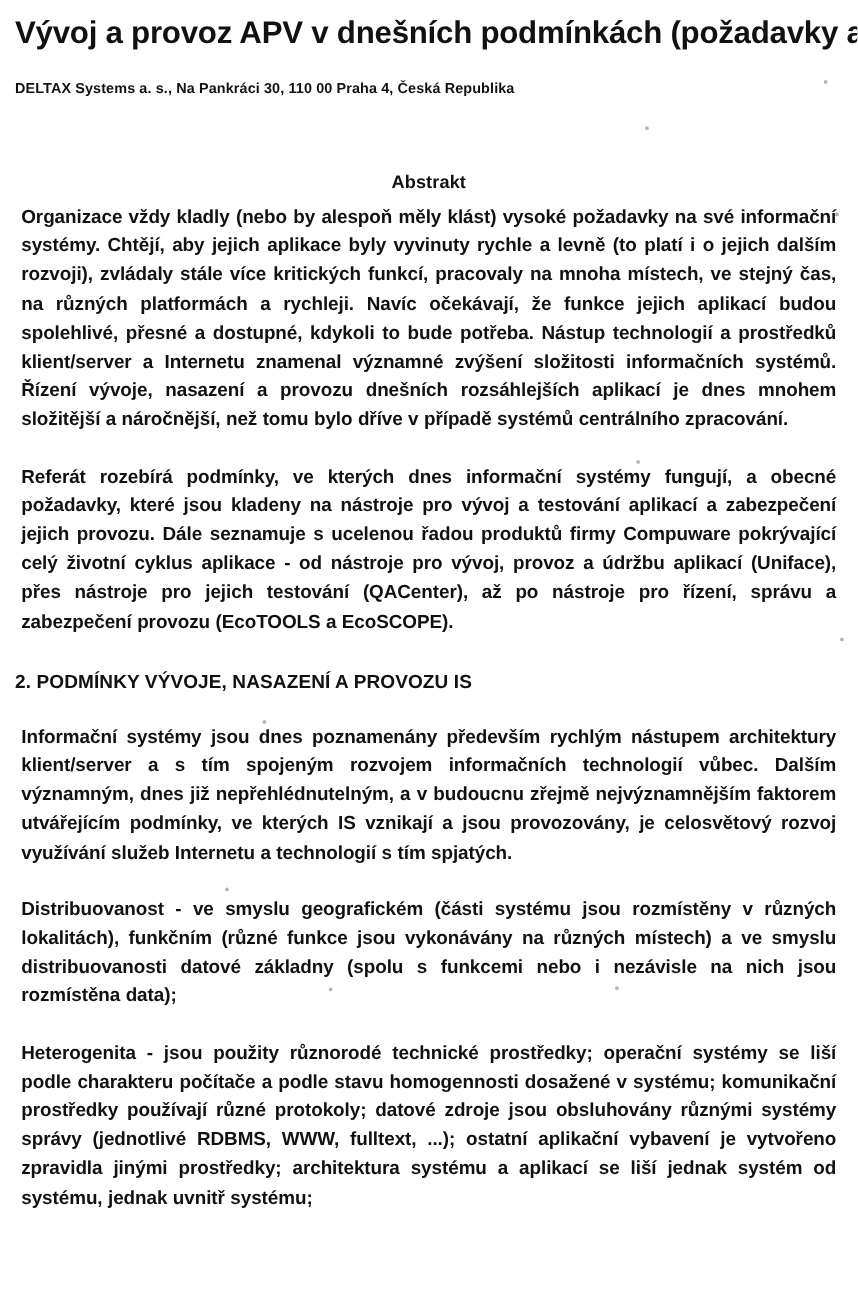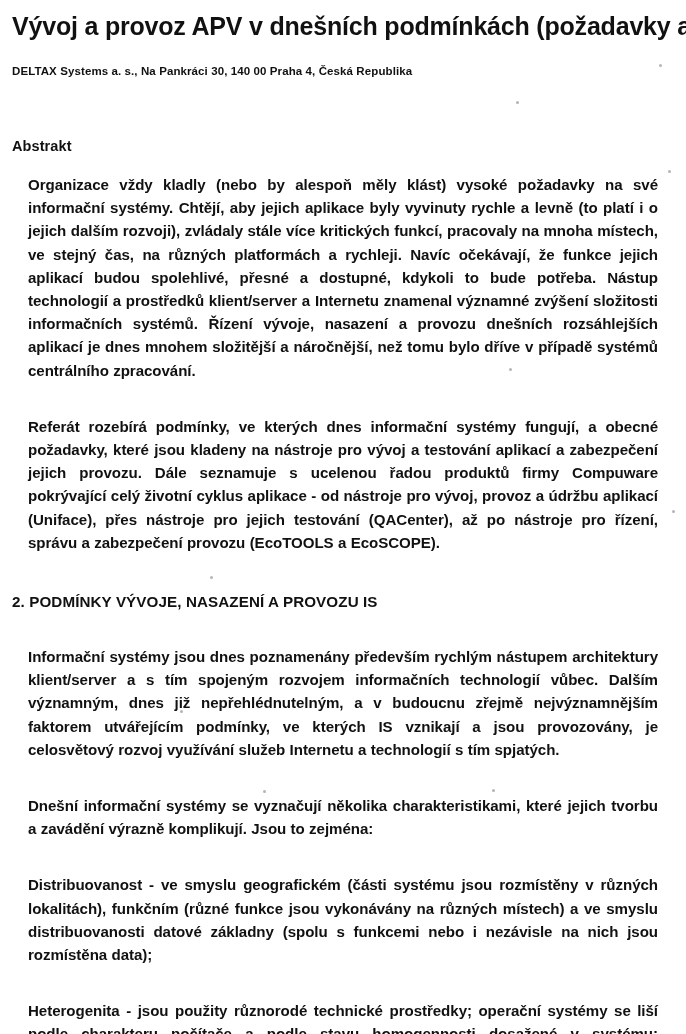--- a/index.html
+++ b/index.html
@@ -58,27 +58,28 @@
     letter-spacing: 0.1px;
   }
 
   .abstract-heading {
     font-size: 14.5px;
     font-weight: bold;
     line-height: 19px;
     margin: 0;
     padding-top: 58px;
     letter-spacing: 0.1px;
+    text-align: center;
   }
 
   .body-par {
     font-size: 15.1px;
     font-weight: bold;
     line-height: 23.2px;
-    margin: 16px;
+    margin: 5px;
     text-align: justify;
     letter-spacing: -0.05px;
     word-spacing: 0.2px;
   }
   .body-par.tight {
     padding-top: 1px;
   }
   .gap-par {
     padding-top: 17px;
   }
@@ -105,33 +106,32 @@
 </style>
 </head>
 <body>
 
 <div class="page">
   <div class="inner">
 
     <h1 class="doc-title">Vývoj a provoz APV v dnešních podmínkách (požadavky a nástroje)</h1>
 
 
-    <p class="affiliation">DELTAX Systems a. s., Na Pankráci 30, 140 00  Praha 4, Česká Republika</p>
+    <p class="affiliation">DELTAX Systems a. s., Na Pankráci 30, 110 00  Praha 4, Česká Republika</p>
 
     <h2 class="abstract-heading">Abstrakt</h2>
 
     <p class="body-par tight">Organizace vždy kladly (nebo by alespoň měly klást) vysoké požadavky na své informační systémy. Chtějí, aby jejich aplikace byly vyvinuty rychle a levně (to platí i o jejich dalším rozvoji), zvládaly stále více kritických funkcí, pracovaly na mnoha místech, ve stejný čas, na různých platformách a rychleji. Navíc očekávají, že funkce jejich aplikací budou spolehlivé, přesné a dostupné, kdykoli to bude potřeba. Nástup technologií a prostředků klient/server a Internetu znamenal významné zvýšení složitosti informačních systémů. Řízení vývoje, nasazení a provozu dnešních rozsáhlejších aplikací je dnes mnohem složitější a náročnější, než tomu bylo dříve v případě systémů centrálního zpracování.</p>
 
     <p class="body-par gap-par"><span>Referát rozebírá podmínky, ve kterých dnes informační systémy fungují, a obecné požadavky, které jsou kladeny na nástroje pro vývoj a testování aplikací a zabezpečení jejich provozu. Dále seznamuje s ucelenou řadou produktů firmy Compuware pokrývající celý životní cyklus aplikace - od nástroje pro vývoj, provoz a údržbu aplikací (</span><span class="it">Uniface</span><span>), přes nástroje pro jejich testování (</span><span class="it">QACenter</span><span>), až po nástroje pro řízení, správu a zabezpečení provozu (</span><span class="it">EcoTOOLS</span><span> a </span><span class="it">EcoSCOPE</span><span>).</span></p>
 
     <h2 class="section-heading">2. PODMÍNKY VÝVOJE, NASAZENÍ A PROVOZU IS</h2>
 
     <p class="body-par gap-par">Informační systémy jsou dnes poznamenány především rychlým nástupem architektury klient/server a s tím spojeným rozvojem informačních technologií vůbec. Dalším významným, dnes již nepřehlédnutelným, a v budoucnu zřejmě nejvýznamnějším faktorem utvářejícím podmínky, ve kterých IS vznikají a jsou provozovány, je celosvětový rozvoj využívání služeb Internetu a technologií s tím spjatých.</p>
 
-    <p class="body-par gap-par">Dnešní informační systémy se vyznačují několika charakteristikami, které jejich tvorbu a zavádění výrazně komplikují. Jsou to zejména:</p>
 
     <p class="body-par gap-par"><span class="it">Distribuovanost</span><span> - ve smyslu geografickém (části systému jsou rozmístěny v různých lokalitách), funkčním (různé funkce jsou vykonávány na různých místech) a ve smyslu distribuovanosti datové základny (spolu s funkcemi nebo i nezávisle na nich jsou rozmístěna data);</span></p>
 
     <p class="body-par gap-par"><span class="it">Heterogenita</span><span> - jsou použity různorodé technické prostředky; operační systémy se liší podle charakteru počítače a podle stavu homogennosti dosažené v systému; komunikační prostředky používají různé protokoly; datové zdroje jsou obsluhovány různými systémy správy (jednotlivé RDBMS, WWW, fulltext, ...); ostatní aplikační vybavení je vytvořeno zpravidla jinými prostředky; architektura systému a aplikací se liší jednak systém od systému, jednak uvnitř systému;</span></p>
 
   </div>
 
   <span class="speck" style="left:659px;top:64px;width:3px;height:3px;"></span>
   <span class="speck" style="left:516px;top:101px;width:3px;height:3px;"></span>
   <span class="speck" style="left:668px;top:170px;width:3px;height:3px;"></span>

